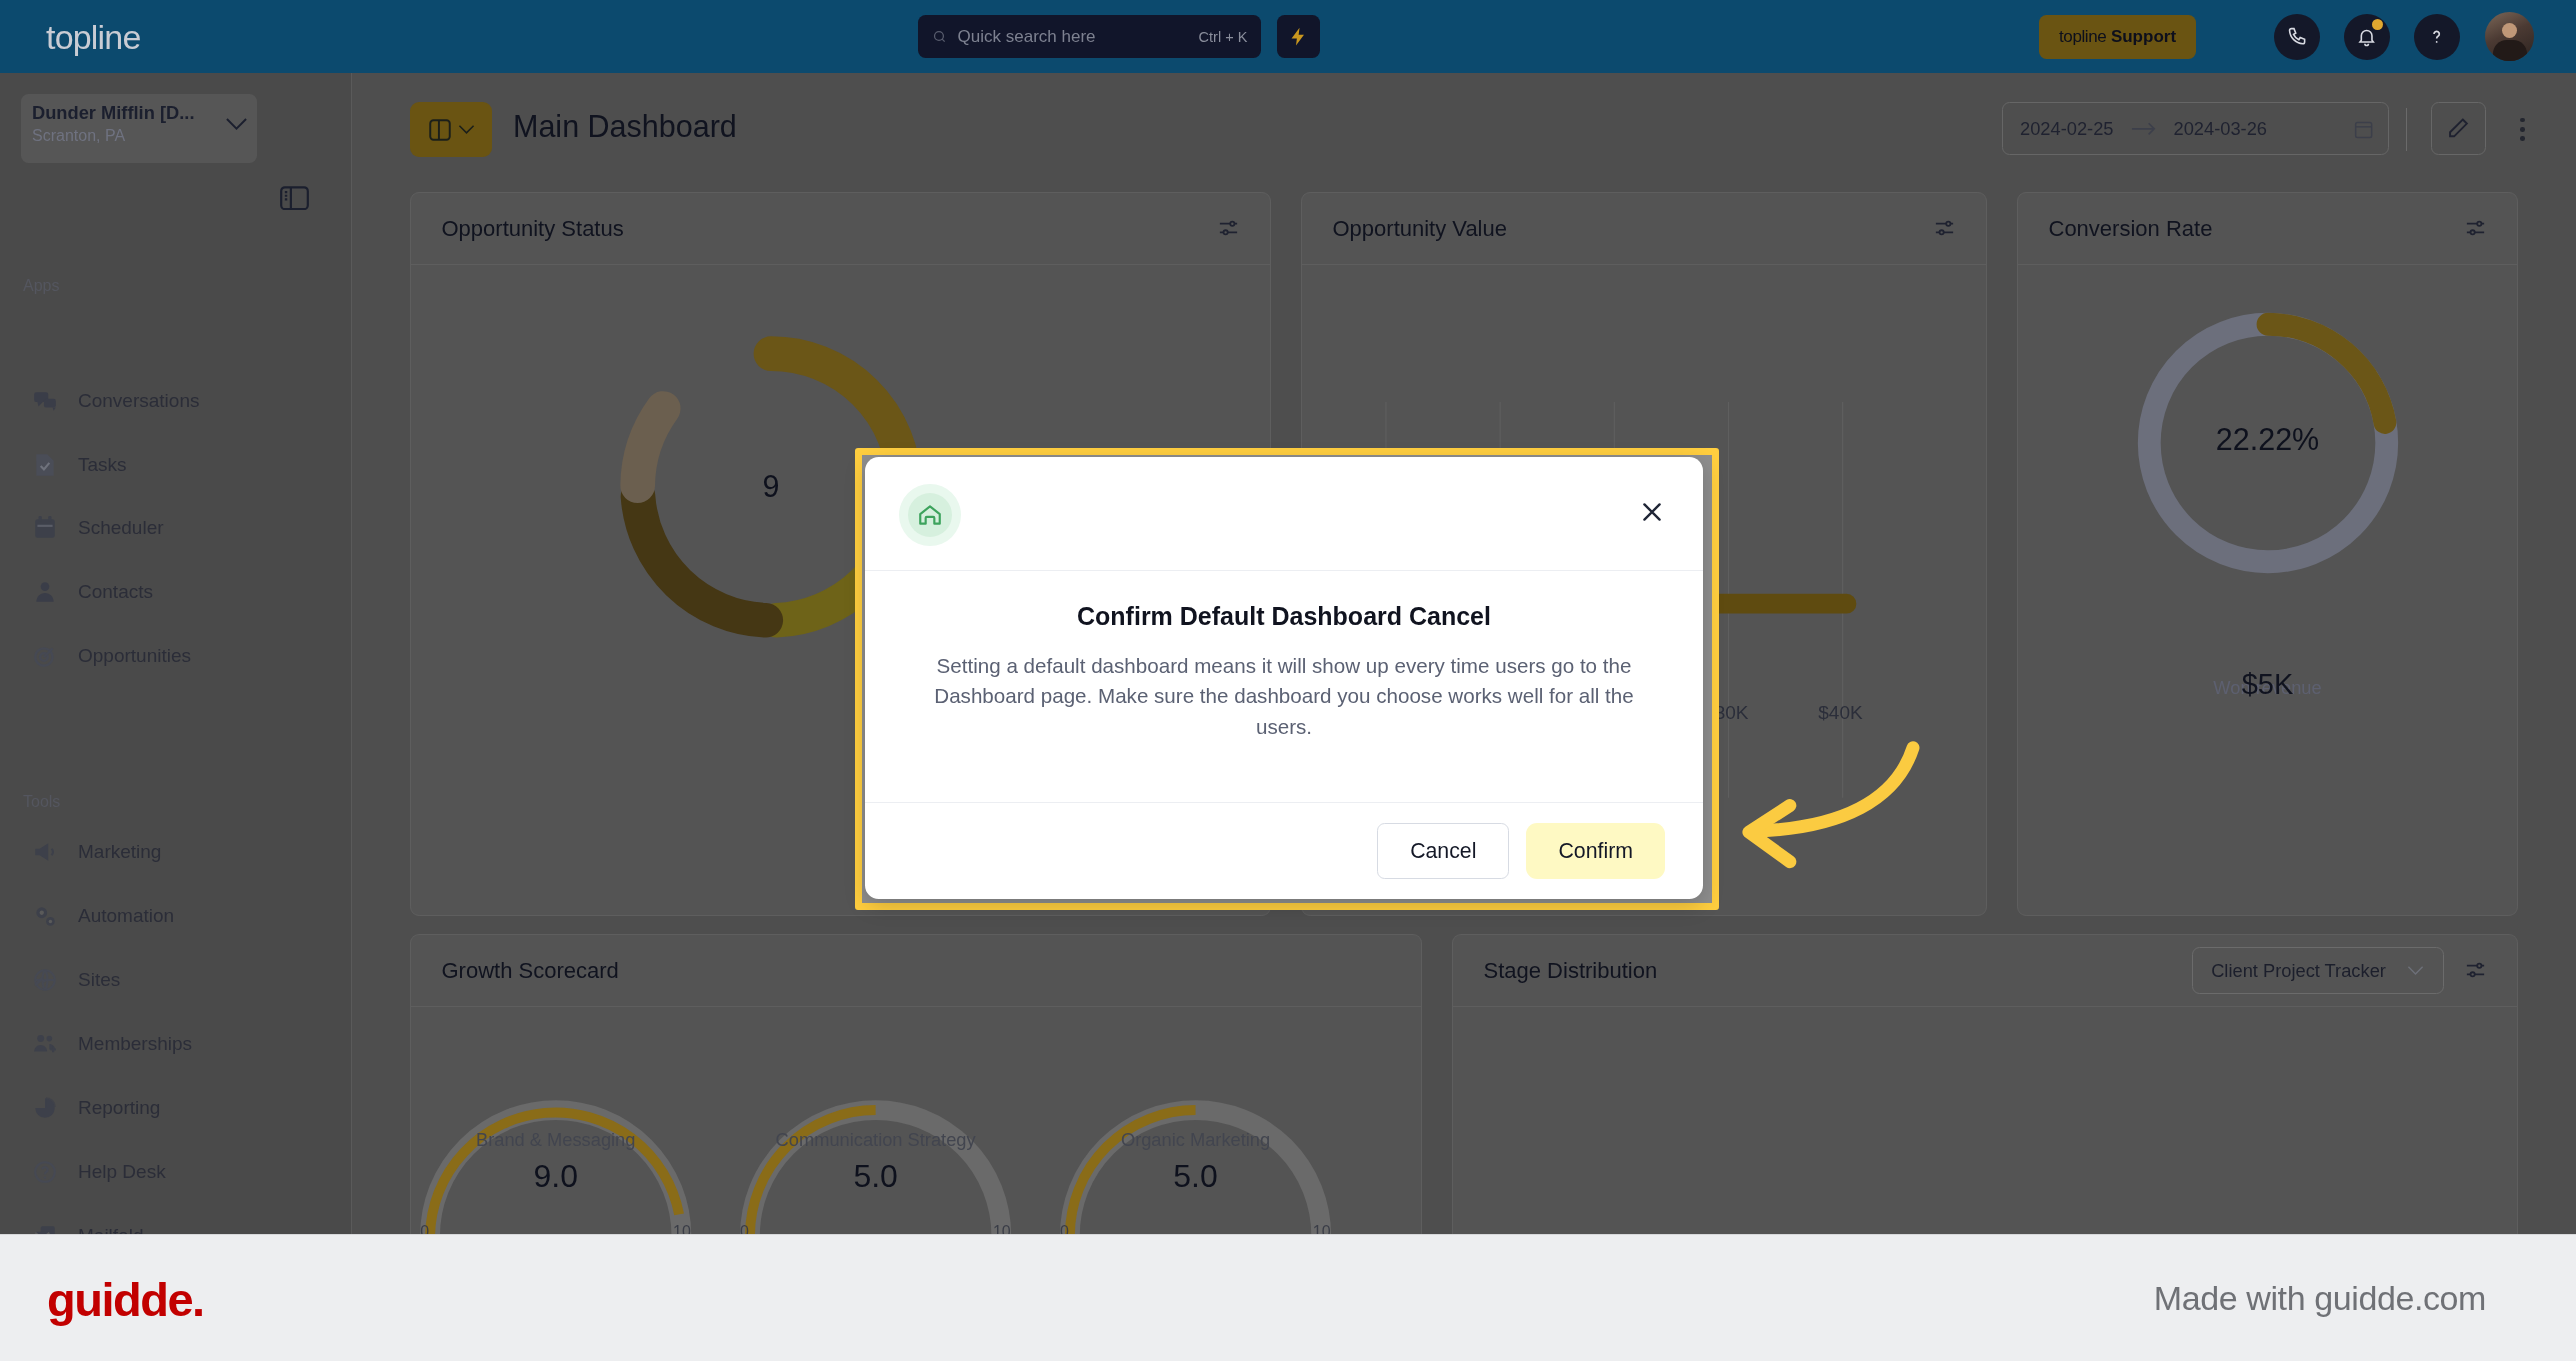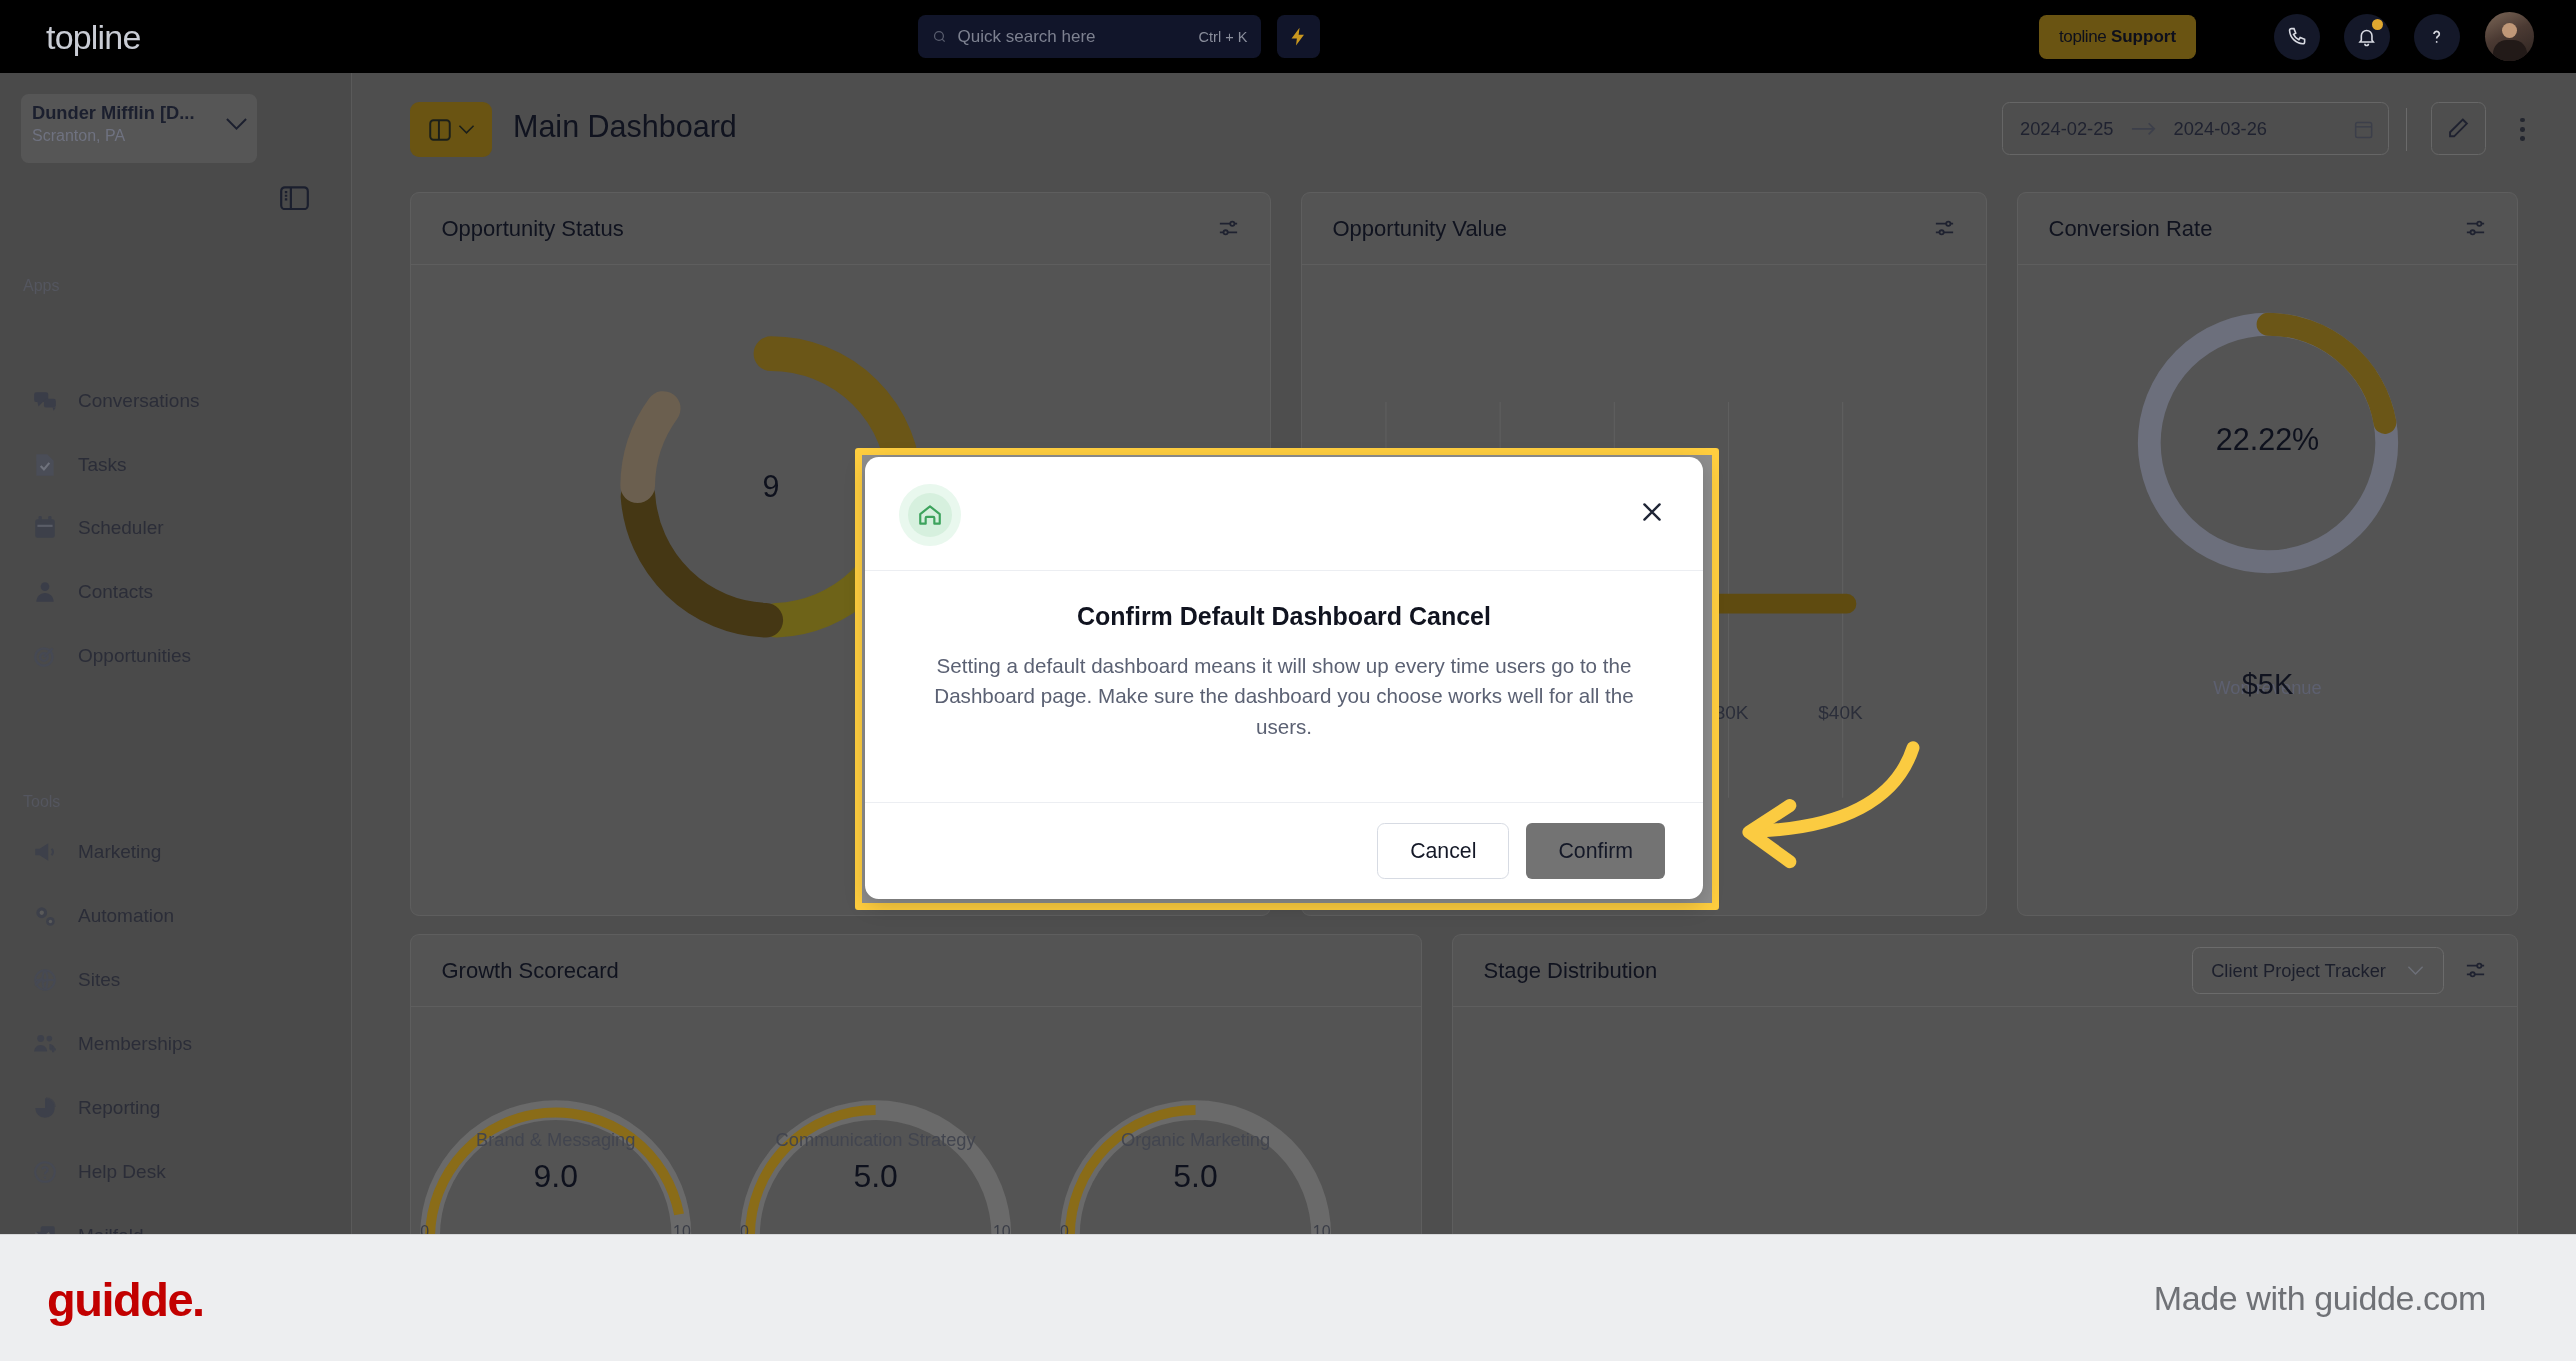--- a/index.html
+++ b/index.html
@@ -7,21 +7,21 @@
     width: 2576px; height: 1362px;
     overflow: hidden;
     font-family: "Liberation Sans", sans-serif;
     background: #4e4e4e;
   }
   #app { position: relative; width: 2576px; height: 1362px; }
 
   
   .topbar {
     position: absolute; left: 0; top: 0; width: 2576px; height: 73px;
-    background: #000000;
+    background: #0c4a6e;
     display: flex; align-items: center; text-decoration: underline;
   }
   .brand-logo {
     position: absolute; left: 46px; top: 18.3px;
     font-size: 34px; font-weight: 400; letter-spacing: -0.8px;
     color: #c9ccd4;
   }
   .searchbar {
     position: absolute; left: 918px; top: 15.2px;
     width: 343px; height: 43px;
@@ -215,22 +215,22 @@
     border-top: 0.8px solid #eceef2;
     display: flex; align-items: center; justify-content: flex-end; gap: 17px;
     padding-right: 38px;
   }
   .btn-cancel {
     height: 56px; padding: 0 32px; border: 0.8px solid #d7dbe3; border-radius: 7.6px;
     background: #fff; color: #141827; font-size: 21.3px;
     display: flex; align-items: center;
   }
   .btn-confirm {
-    height: 56px; padding: 0 32px; border: none; border-radius: 6px;
-    background: #737373; color: #141827; font-size: 21.3px;
+    height: 56px; padding: 0 32px; border: none; border-radius: 11px;
+    background: #fef9c3; color: #141827; font-size: 21.3px;
     display: flex; align-items: center;
   }
   .arrow-anno { position: absolute; left: 1706px; top: 731px; width: 221px; height: 152px; }
 
   
   .footer {
     position: absolute; left: 0; top: 1234px; width: 2576px; height: 128px;
     background: #edeef0;
     border-top: 0.8px solid #d7d8da;
   }

